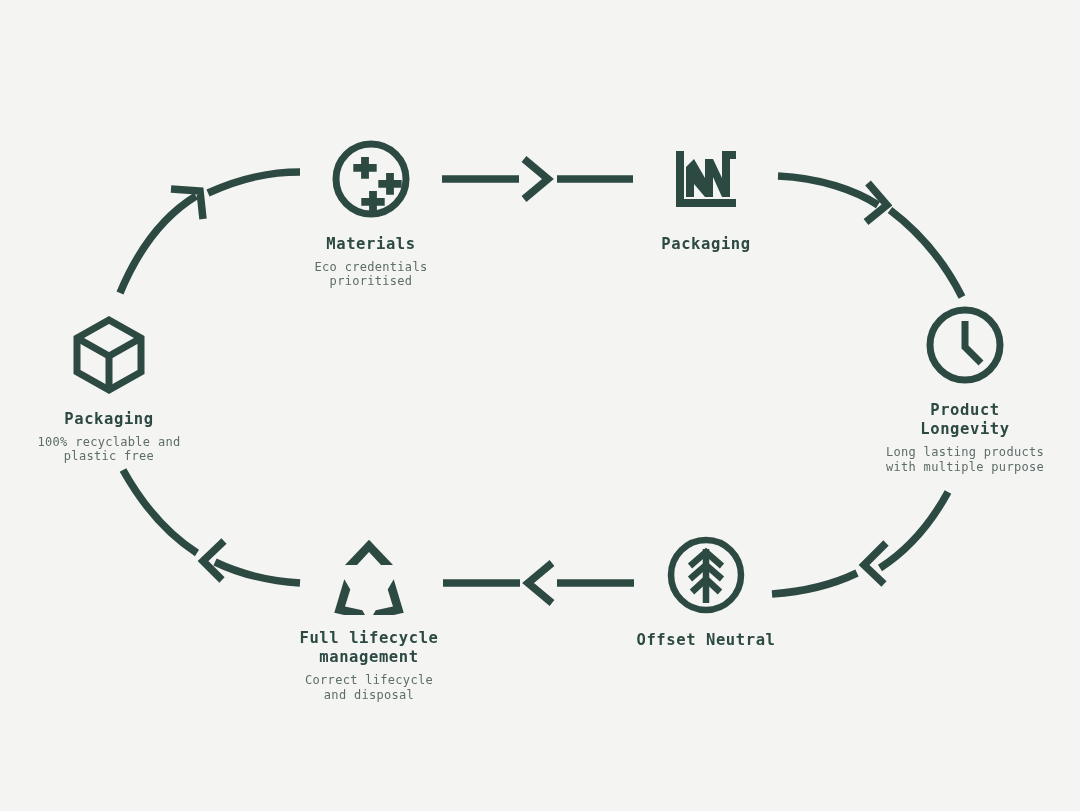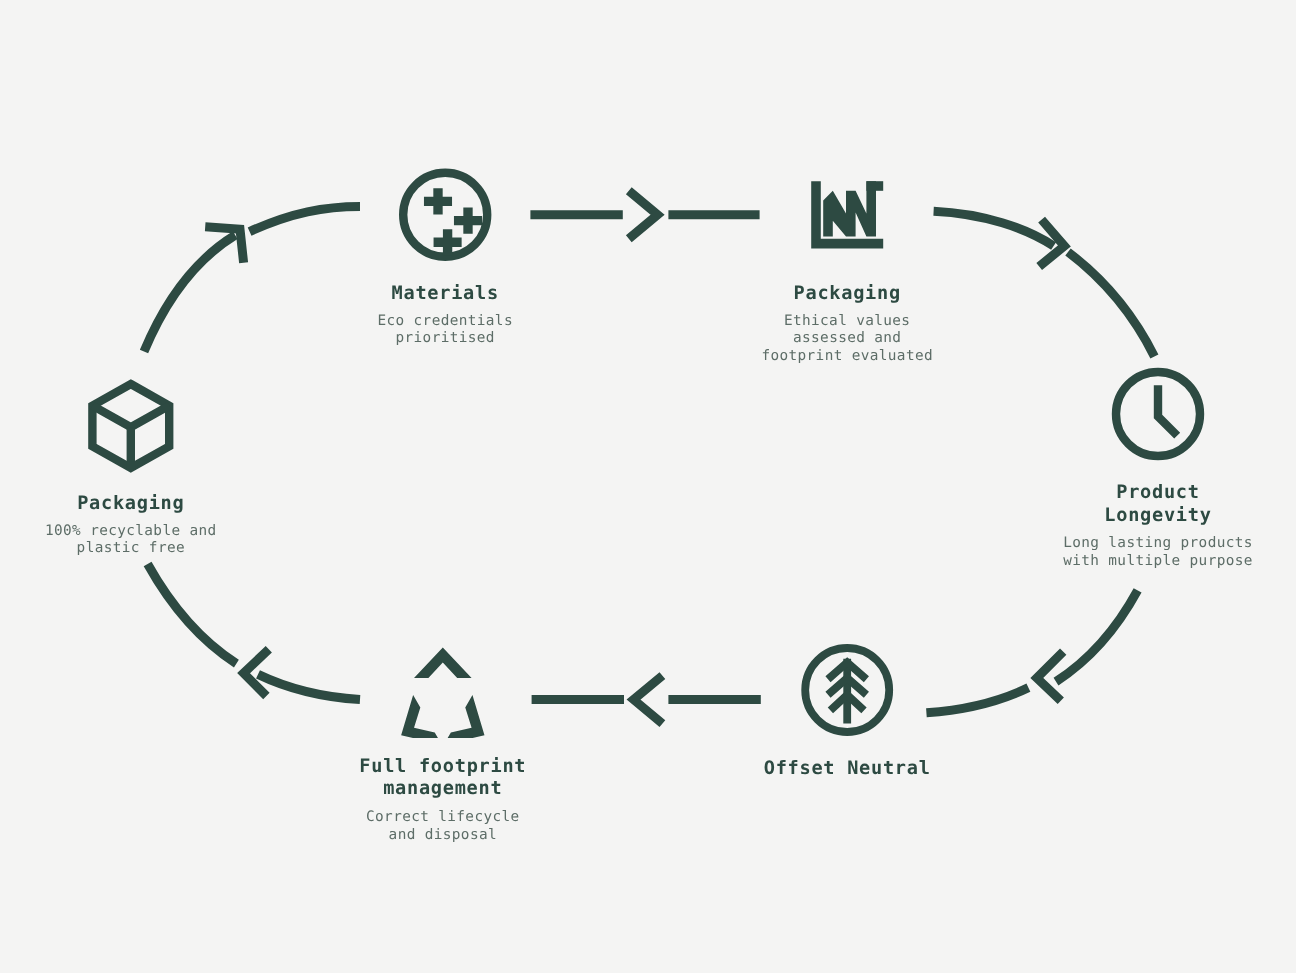--- a/index.html
+++ b/index.html
@@ -128,23 +128,20 @@
 
   <div class="node" id="node-operations">
     <span class="node-icon">
       <svg width="84" height="84" viewBox="0 0 84 84">
         <path d="M12 14 L12 70 L72 70 L72 62 L20 62 L20 14 Z" fill="#2d4a42"></path>
         <path d="M22 30 L22 60 L30 60 L30 47 L41 60 L49 60 L49 40 L58 60 L66 60 L66 14 L58 14 L58 41 L49 22 L41 22 L41 41 L30 22 Z" fill="#2d4a42"></path>
         <rect x="58" y="14" width="14" height="8" fill="#2d4a42"></rect>
       </svg>
     </span>
     <div class="node-title">Packaging</div>
-    <div class="node-desc">Ethical values
-assessed and
-footprint evaluated</div>
   </div>
 
   <div class="node" id="node-longevity">
     <span class="node-icon">
       <svg width="84" height="84" viewBox="0 0 84 84">
         <circle cx="42" cy="42" r="35" fill="none" stroke="#2d4a42" stroke-width="7"></circle>
         <path d="M42 18 L42 44 L58 60" fill="none" stroke="#2d4a42" stroke-width="7" stroke-linecap="butt" stroke-linejoin="miter"></path>
       </svg>
     </span>
     <div class="node-title">Product
@@ -174,21 +171,21 @@
         <g fill="#2d4a42">
 
           <path d="M46 8 L70 49 L58 49 L46 28 L34 49 L22 49 Z" transform="translate(0,0) scale(1,0.62) translate(0,6)"></path>
 
           <path d="M46 8 L70 49 L58 49 L46 28 L34 49 L22 49 Z" transform="translate(18,44) rotate(120 46 28) scale(1,0.62) translate(0,6)"></path>
 
           <path d="M46 8 L70 49 L58 49 L46 28 L34 49 L22 49 Z" transform="translate(-18,44) rotate(240 46 28) scale(1,0.62) translate(0,6)"></path>
         </g>
       </svg>
     </span>
-    <div class="node-title">Full footprint
+    <div class="node-title">Full lifecycle
 management</div>
     <div class="node-desc">Correct lifecycle
 and disposal</div>
   </div>
 
   <div class="node" id="node-packaging">
     <span class="node-icon">
       <svg width="84" height="84" viewBox="0 0 84 84">
         <g fill="none" stroke="#2d4a42" stroke-width="7" stroke-linejoin="miter" stroke-linecap="butt">
           <path d="M42 8 L74 26 L74 60 L42 78 L10 60 L10 26 Z"></path>

